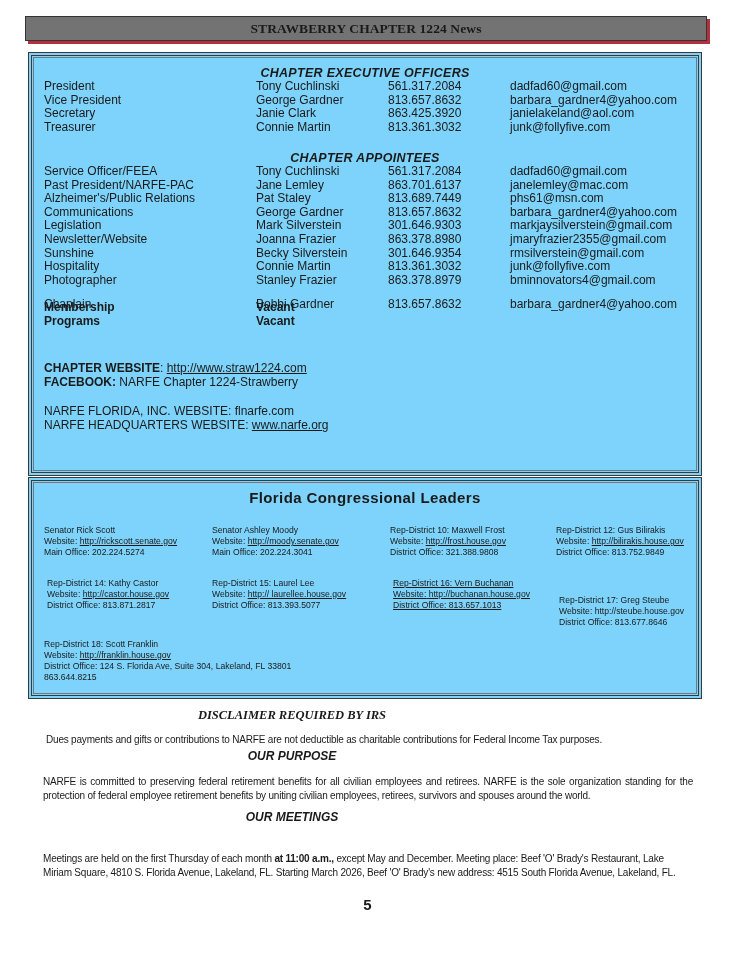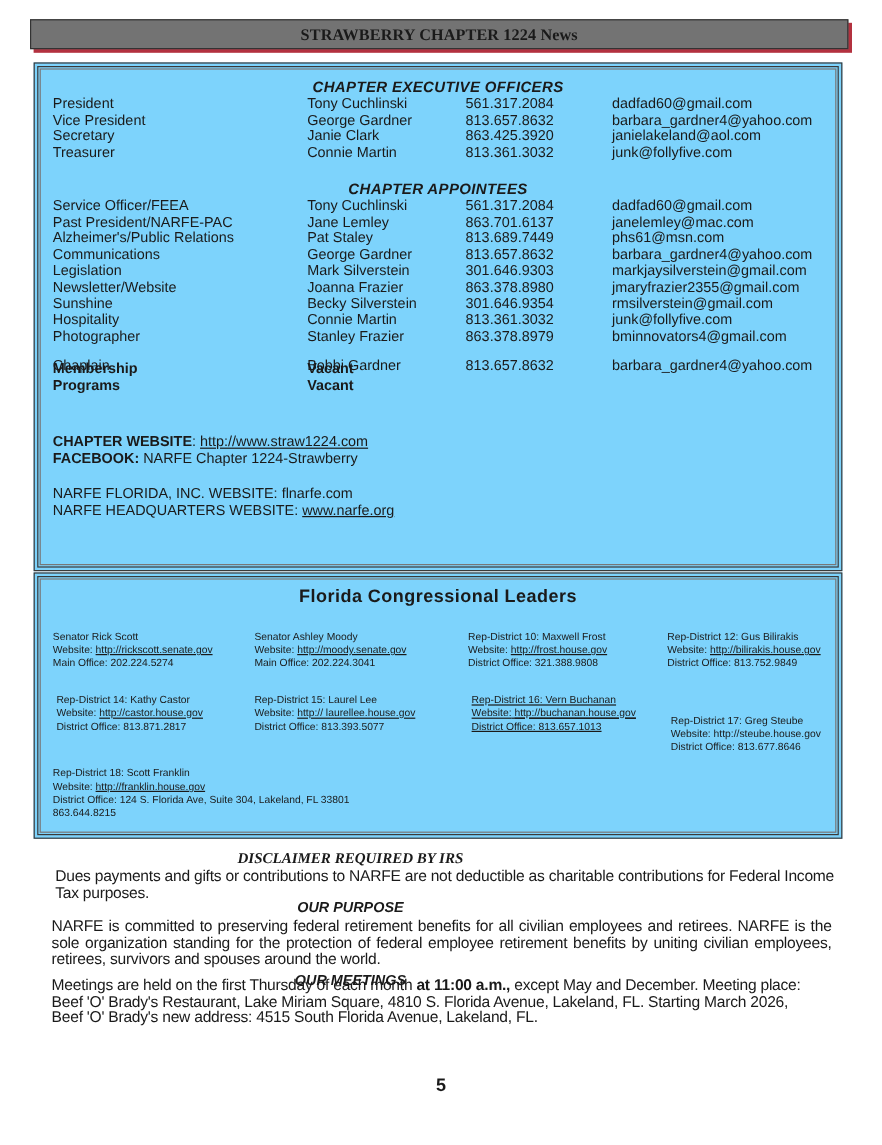--- a/index.html
+++ b/index.html
@@ -25,21 +25,21 @@
   .link-lines div { white-space:nowrap; }
   .u { text-decoration:underline; }
   .b { font-weight:bold; }
 
   .leaders-title { position:absolute; left:0; width:100%; top:8px; text-align:center; font-weight:bold; font-size:15px; letter-spacing:0.4px; }
   .leader { position:absolute; font-size:8.6px; line-height:11px; white-space:nowrap; }
   .leader div { white-space:nowrap; }
 
   .foot-h { position:absolute; left:0; width:584px; text-align:center; font-weight:bold; font-style:italic; font-size:12px; }
   .foot-h.serif { font-family:"Liberation Serif", serif; font-weight:bold; font-size:12.5px; }
-  .foot-p { position:absolute; left:43px; width:650px; font-size:13px; line-height:13.6px; letter-spacing:-0.2px; }
+  .foot-p { position:absolute; left:43px; width:650px; font-size:10px; line-height:13.6px; letter-spacing:-0.2px;margin-top:10px; }
   .foot-p.justify { text-align:justify; }
   .page-num { position:absolute; left:0; width:735px; top:896px; text-align:center; font-weight:bold; font-size:15px; }
 </style>
 </head>
 <body>
 
 <div class="masthead">
   <span>STRAWBERRY CHAPTER 1224 News</span>
 </div>
 
@@ -210,15 +210,15 @@
     </div>
 </div>
 
 <div class="foot-h serif" style="top:708px;">DISCLAIMER REQUIRED BY IRS</div>
 <div class="foot-p" style="top:723px; left:46px;">Dues payments and gifts or contributions to NARFE are not deductible as charitable contributions for Federal Income Tax purposes.</div>
 
 <div class="foot-h" style="top:749px;">OUR PURPOSE</div>
 <div class="foot-p justify" style="top:765px;">NARFE is committed to preserving federal retirement benefits for all civilian employees and retirees.  NARFE is the sole organization standing for the protection of federal employee retirement benefits by uniting civilian employees, retirees, survivors and spouses around the world.</div>
 
 <div class="foot-h" style="top:810px;">OUR MEETINGS</div>
-<div class="foot-p" style="top:814px; width:640px;"><span>Meetings are held on the first Thursday of each month </span><span class="b">at 11:00 a.m.,</span><span> except May and December. Meeting place: Beef 'O' Brady's Restaurant, Lake Miriam Square, 4810 S. Florida Avenue, Lakeland, FL.  Starting March 2026, Beef 'O' Brady's new address: 4515 South Florida Avenue, Lakeland, FL.</span></div>
+<div class="foot-p" style="top:842px; width:640px;"><span>Meetings are held on the first Thursday of each month </span><span class="b">at 11:00 a.m.,</span><span> except May and December. Meeting place: Beef 'O' Brady's Restaurant, Lake Miriam Square, 4810 S. Florida Avenue, Lakeland, FL.  Starting March 2026, Beef 'O' Brady's new address: 4515 South Florida Avenue, Lakeland, FL.</span></div>
 
 <div class="page-num">5</div>
 
 </body></html>

